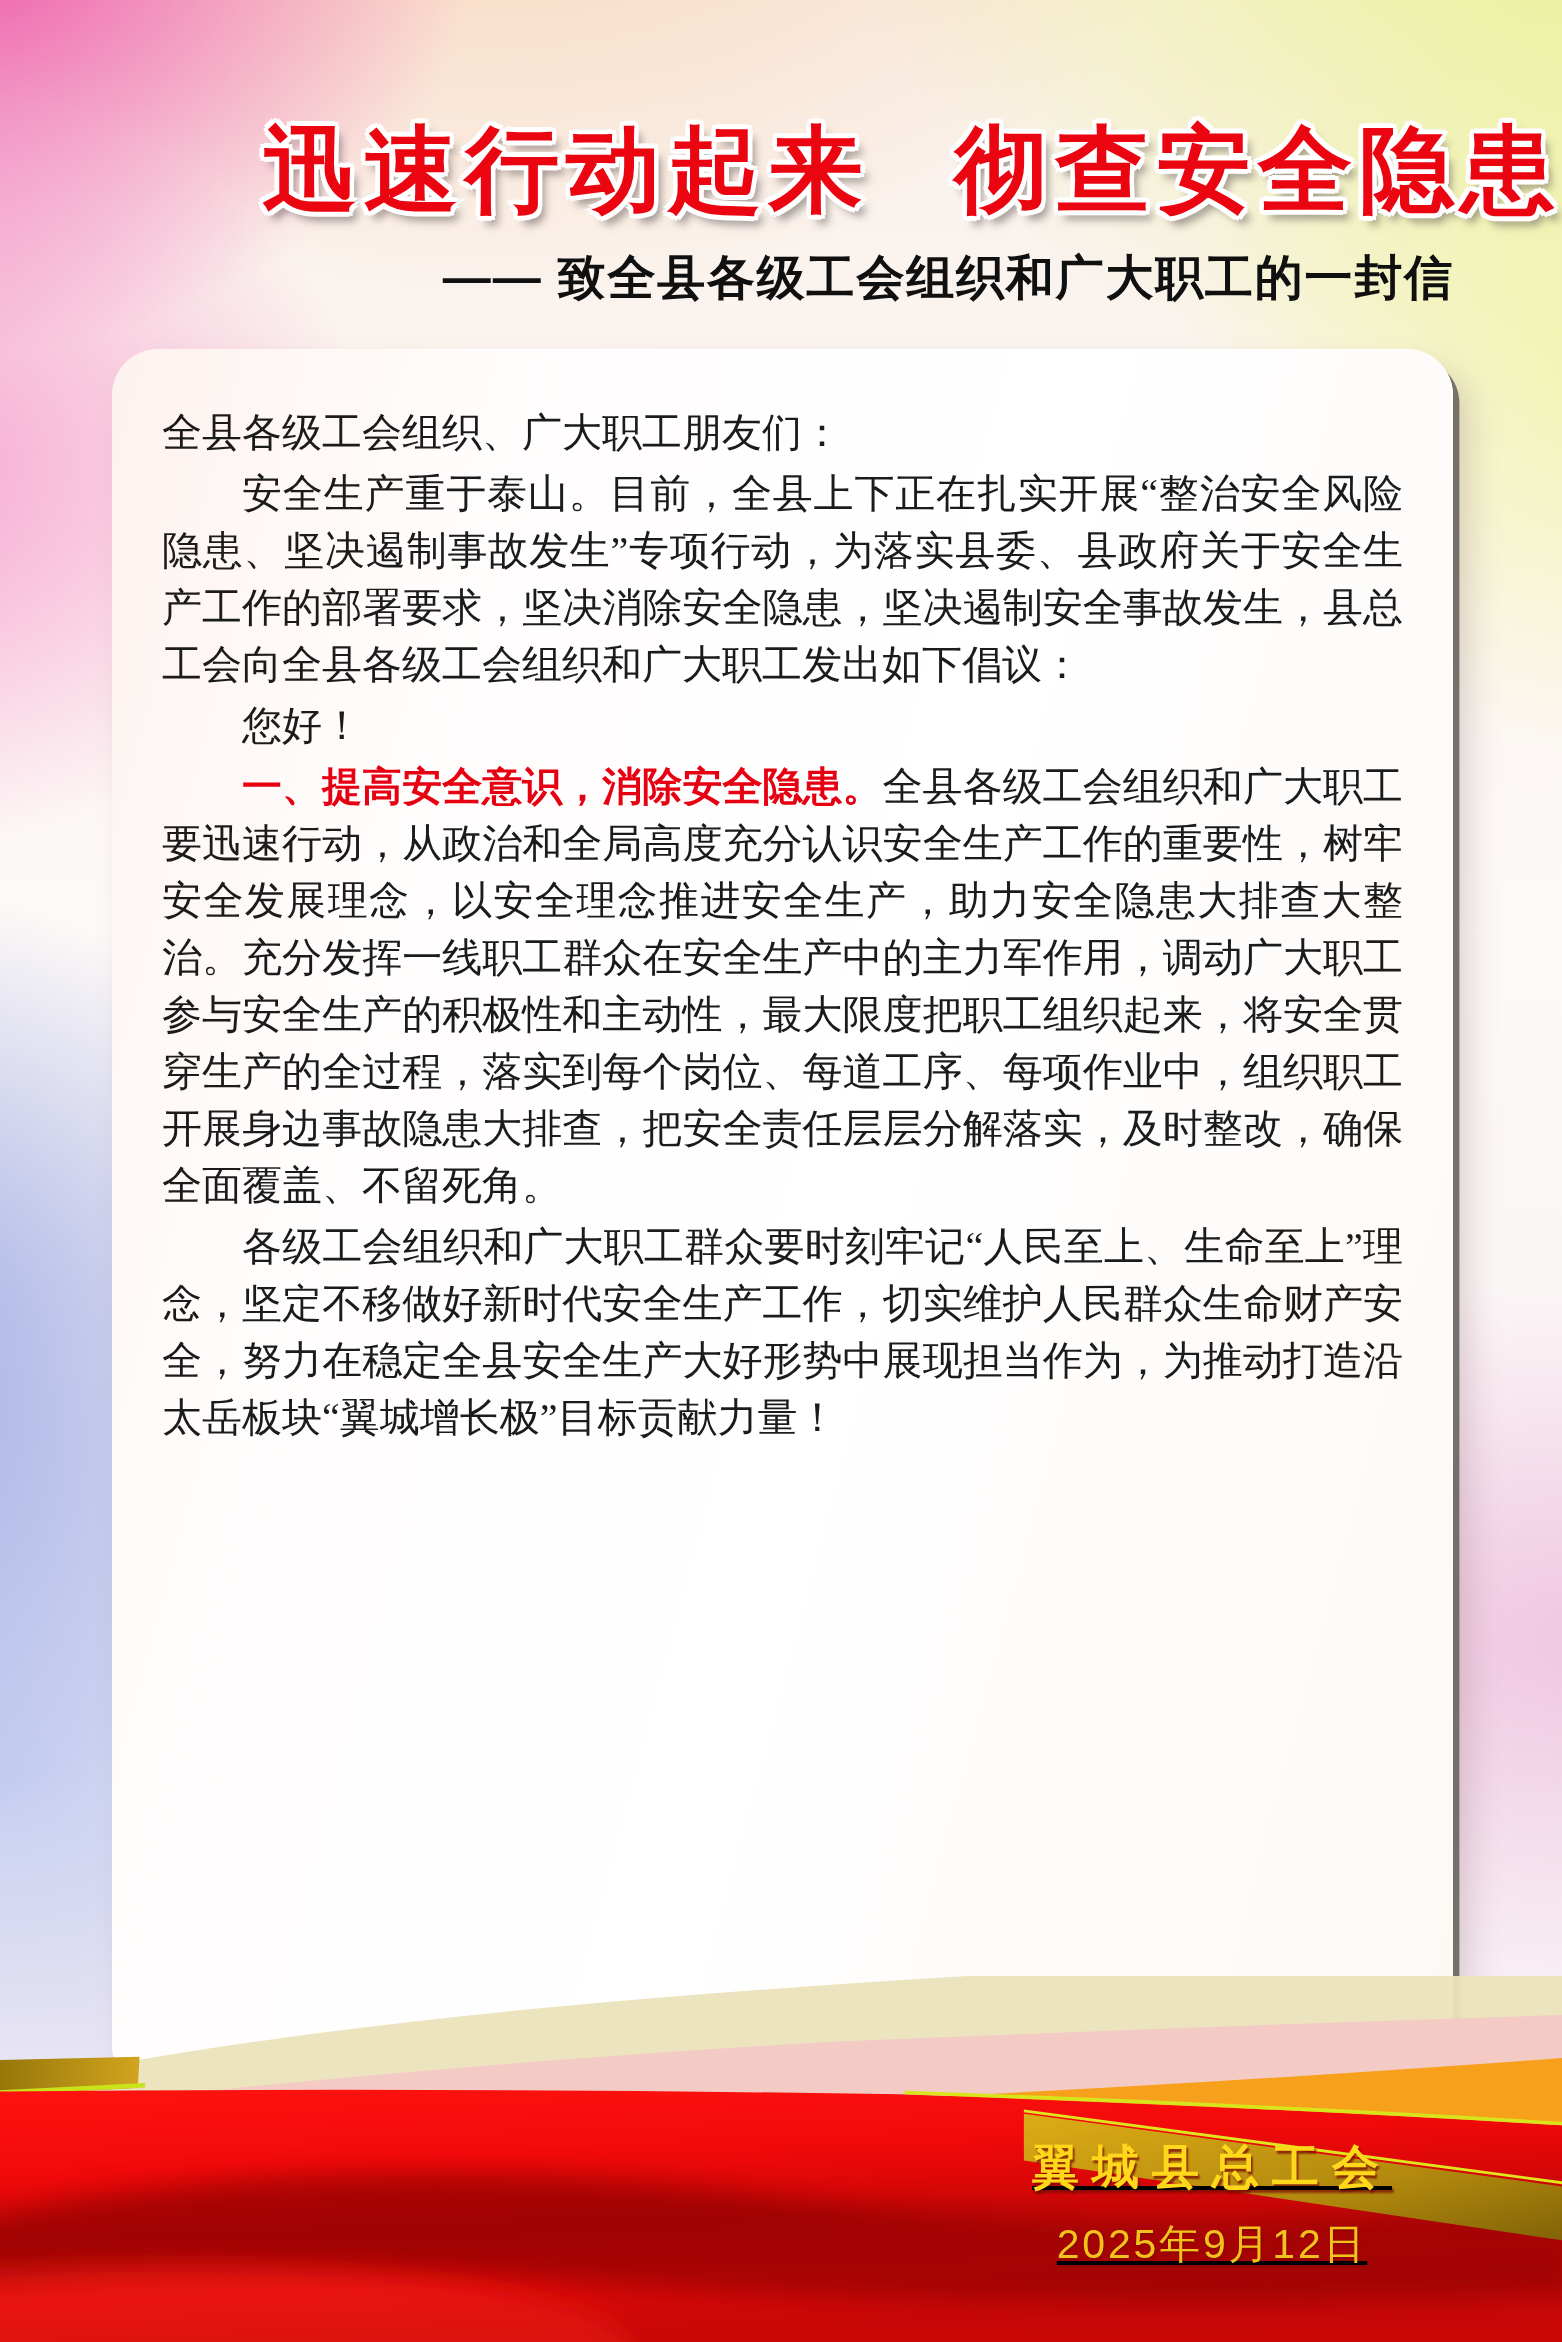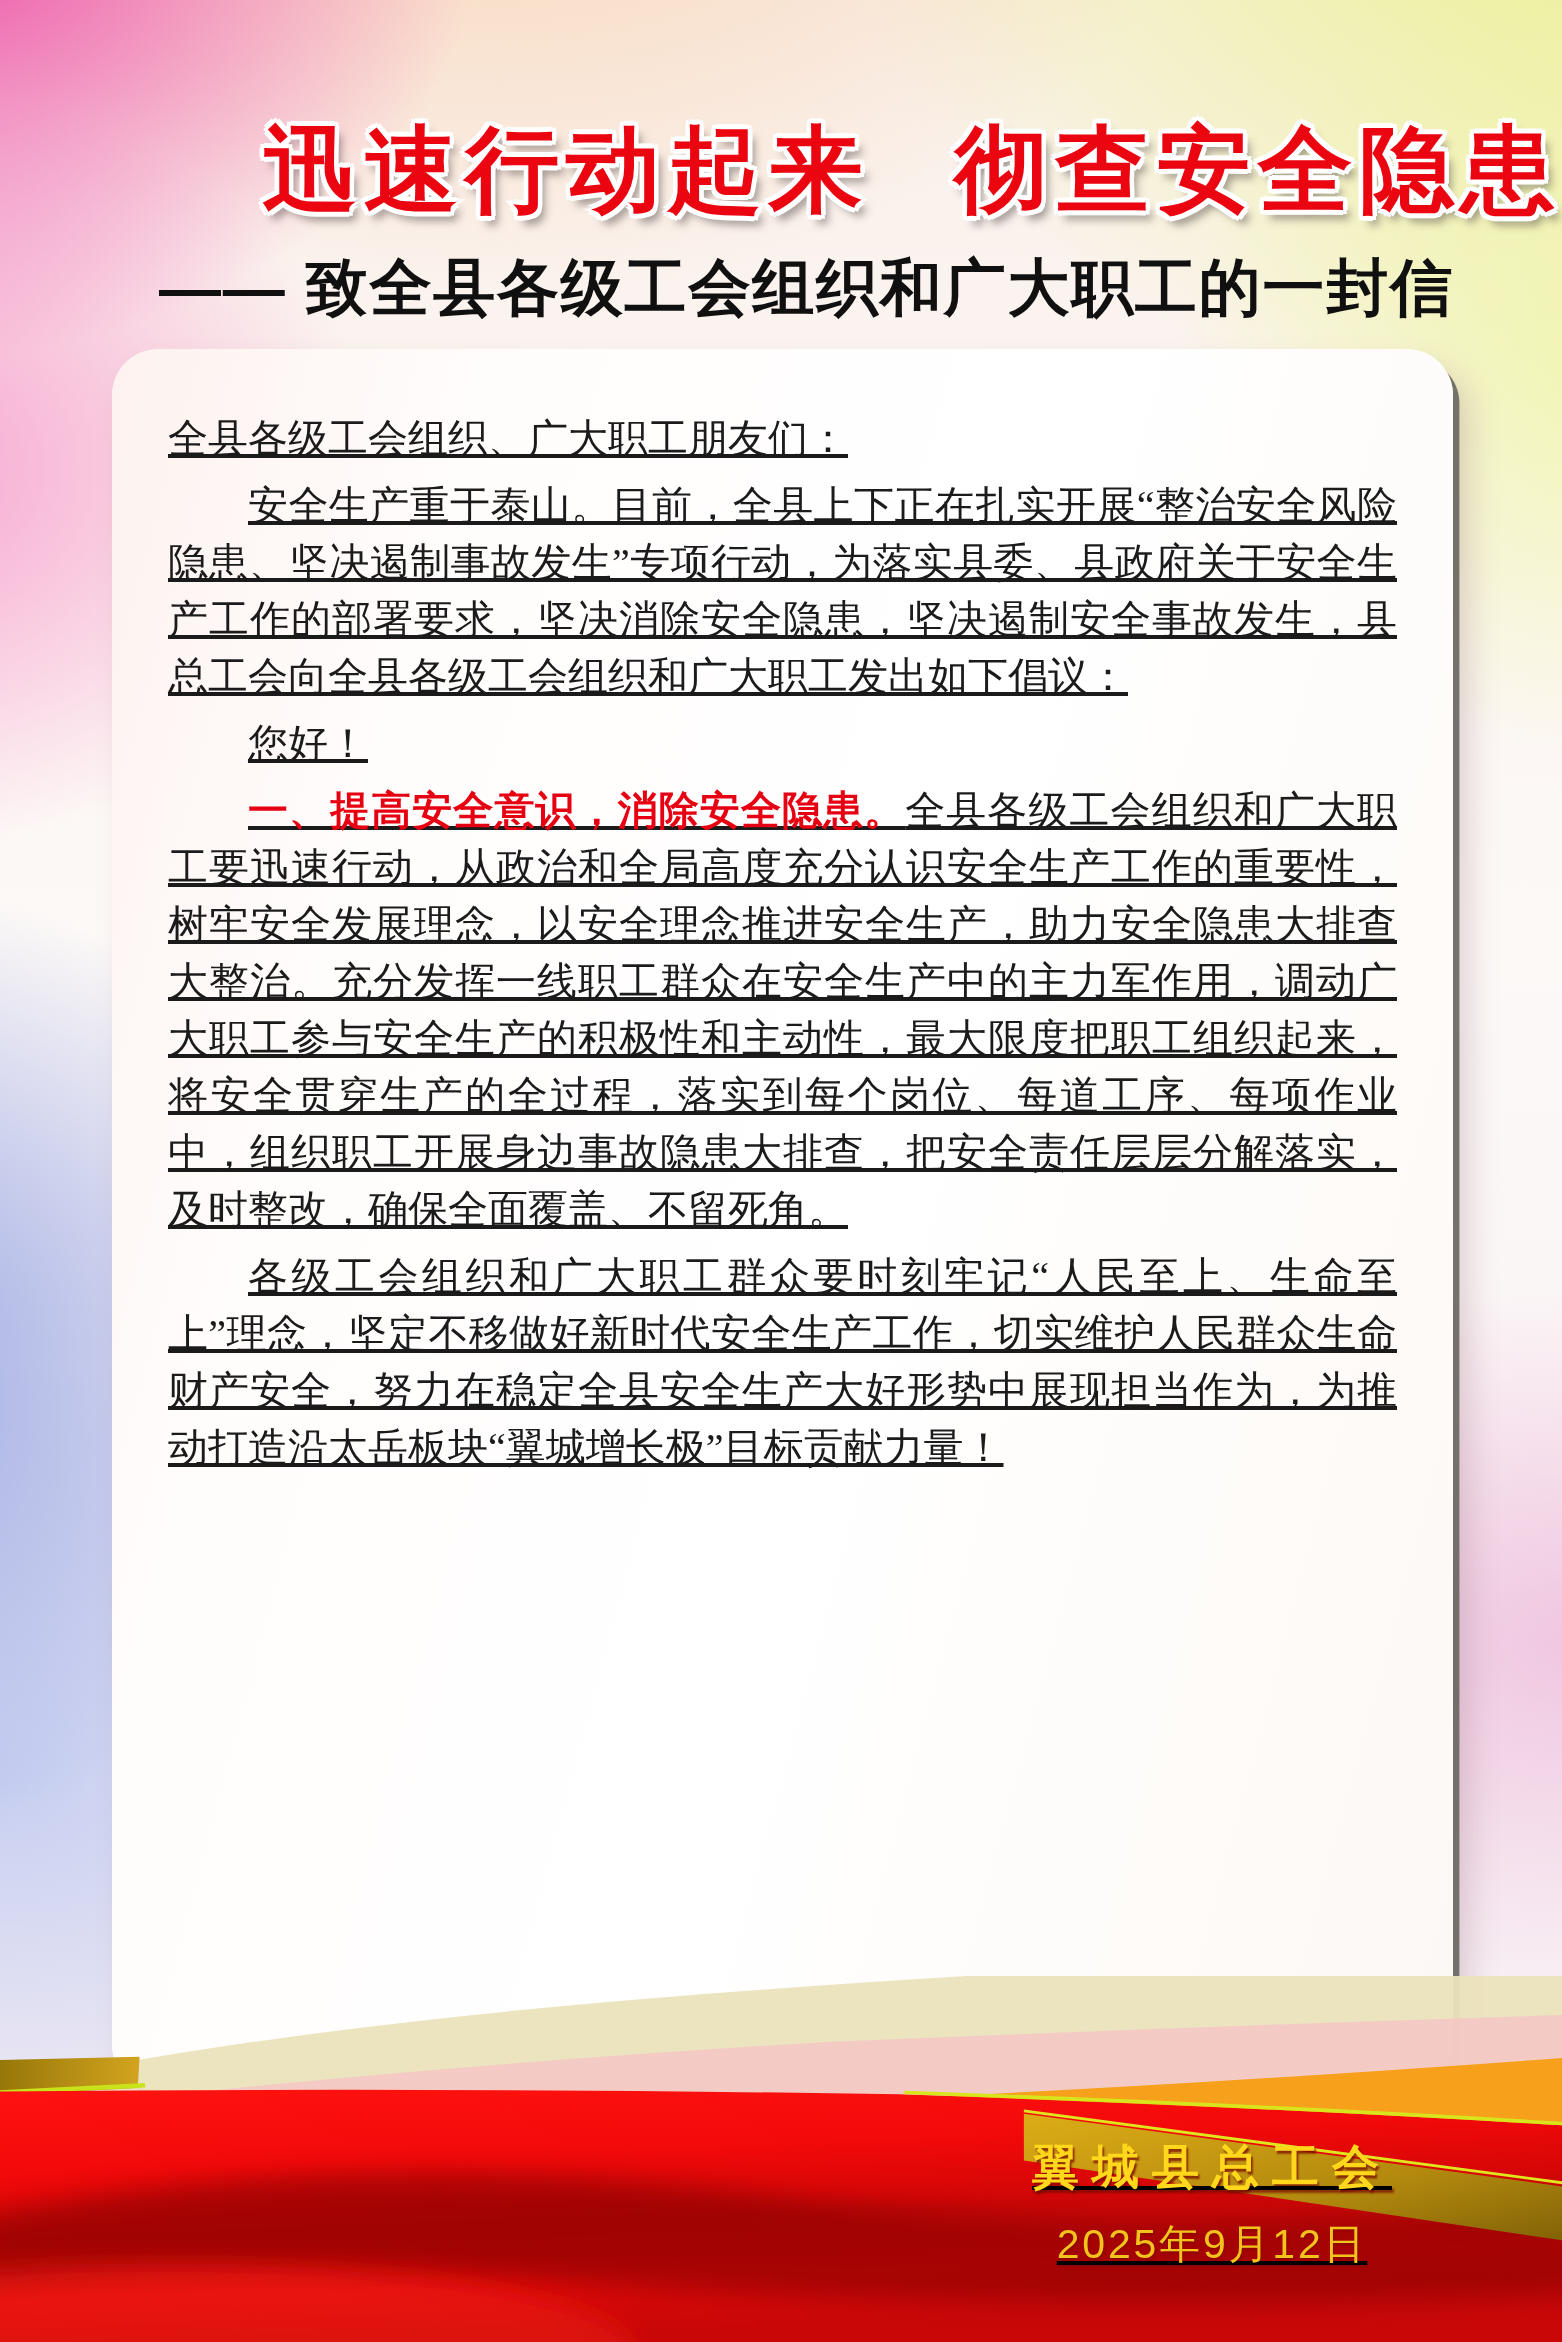--- a/index.html
+++ b/index.html
@@ -33,41 +33,41 @@
     paint-order:stroke fill;
     text-shadow:
       -3.7px -3.7px 0 #fff, 3.7px -3.7px 0 #fff, -3.7px 3.7px 0 #fff, 3.7px 3.7px 0 #fff,
       0 -4.6px 0 #fff, 0 4.6px 0 #fff, -4.6px 0 0 #fff, 4.6px 0 0 #fff,
       6.4px 9.2px 8.3px rgba(80,70,70,.55);
     white-space:nowrap;
   }
   .tgap{display:inline-block;width:84px;}
   .subtitle{
     position:absolute;top:246px;right:108px;
-    font-size:62px;font-weight:bold;color:#101010;
+    font-size:48px;font-weight:bold;color:#101010;
     letter-spacing:1.8px;white-space:nowrap;
   }
   
   .card{
     position:absolute;left:112px;top:349px;
     width:1341px;height:1742px;
     box-sizing:border-box;
     border-radius:46px;
     background:linear-gradient(105deg,#fdf2ef 0%,#fffdfc 22%,#ffffff 55%,#fdf8f4 100%);
     box-shadow:7.3px 8.3px 0 -0.9px rgba(104,102,96,.9), 16.5px 20px 31px rgba(140,100,110,.25);
     z-index:1;
   }
   .card-inner{
     padding:51px 46px 0 46px;
     font-family:"Liberation Serif",serif;
     font-size:40px;line-height:57px;
     color:#1b1b1b;
     text-align:justify;
   }
-  .para{margin:10px;text-indent:2em;text-decoration:underline;}
+  .para{margin:4px;text-indent:2em;}
   .para.no-indent{text-indent:0;}
   .lead{color:#e60012;font-weight:bold;font-family:"Liberation Sans",sans-serif;}
   
   .bottom-decor{
     position:absolute;left:0;bottom:0;width:1562px;height:367px;
     z-index:2;display:block;
   }
   
   .signature{
     position:absolute;top:2136px;left:973px;width:478px;

